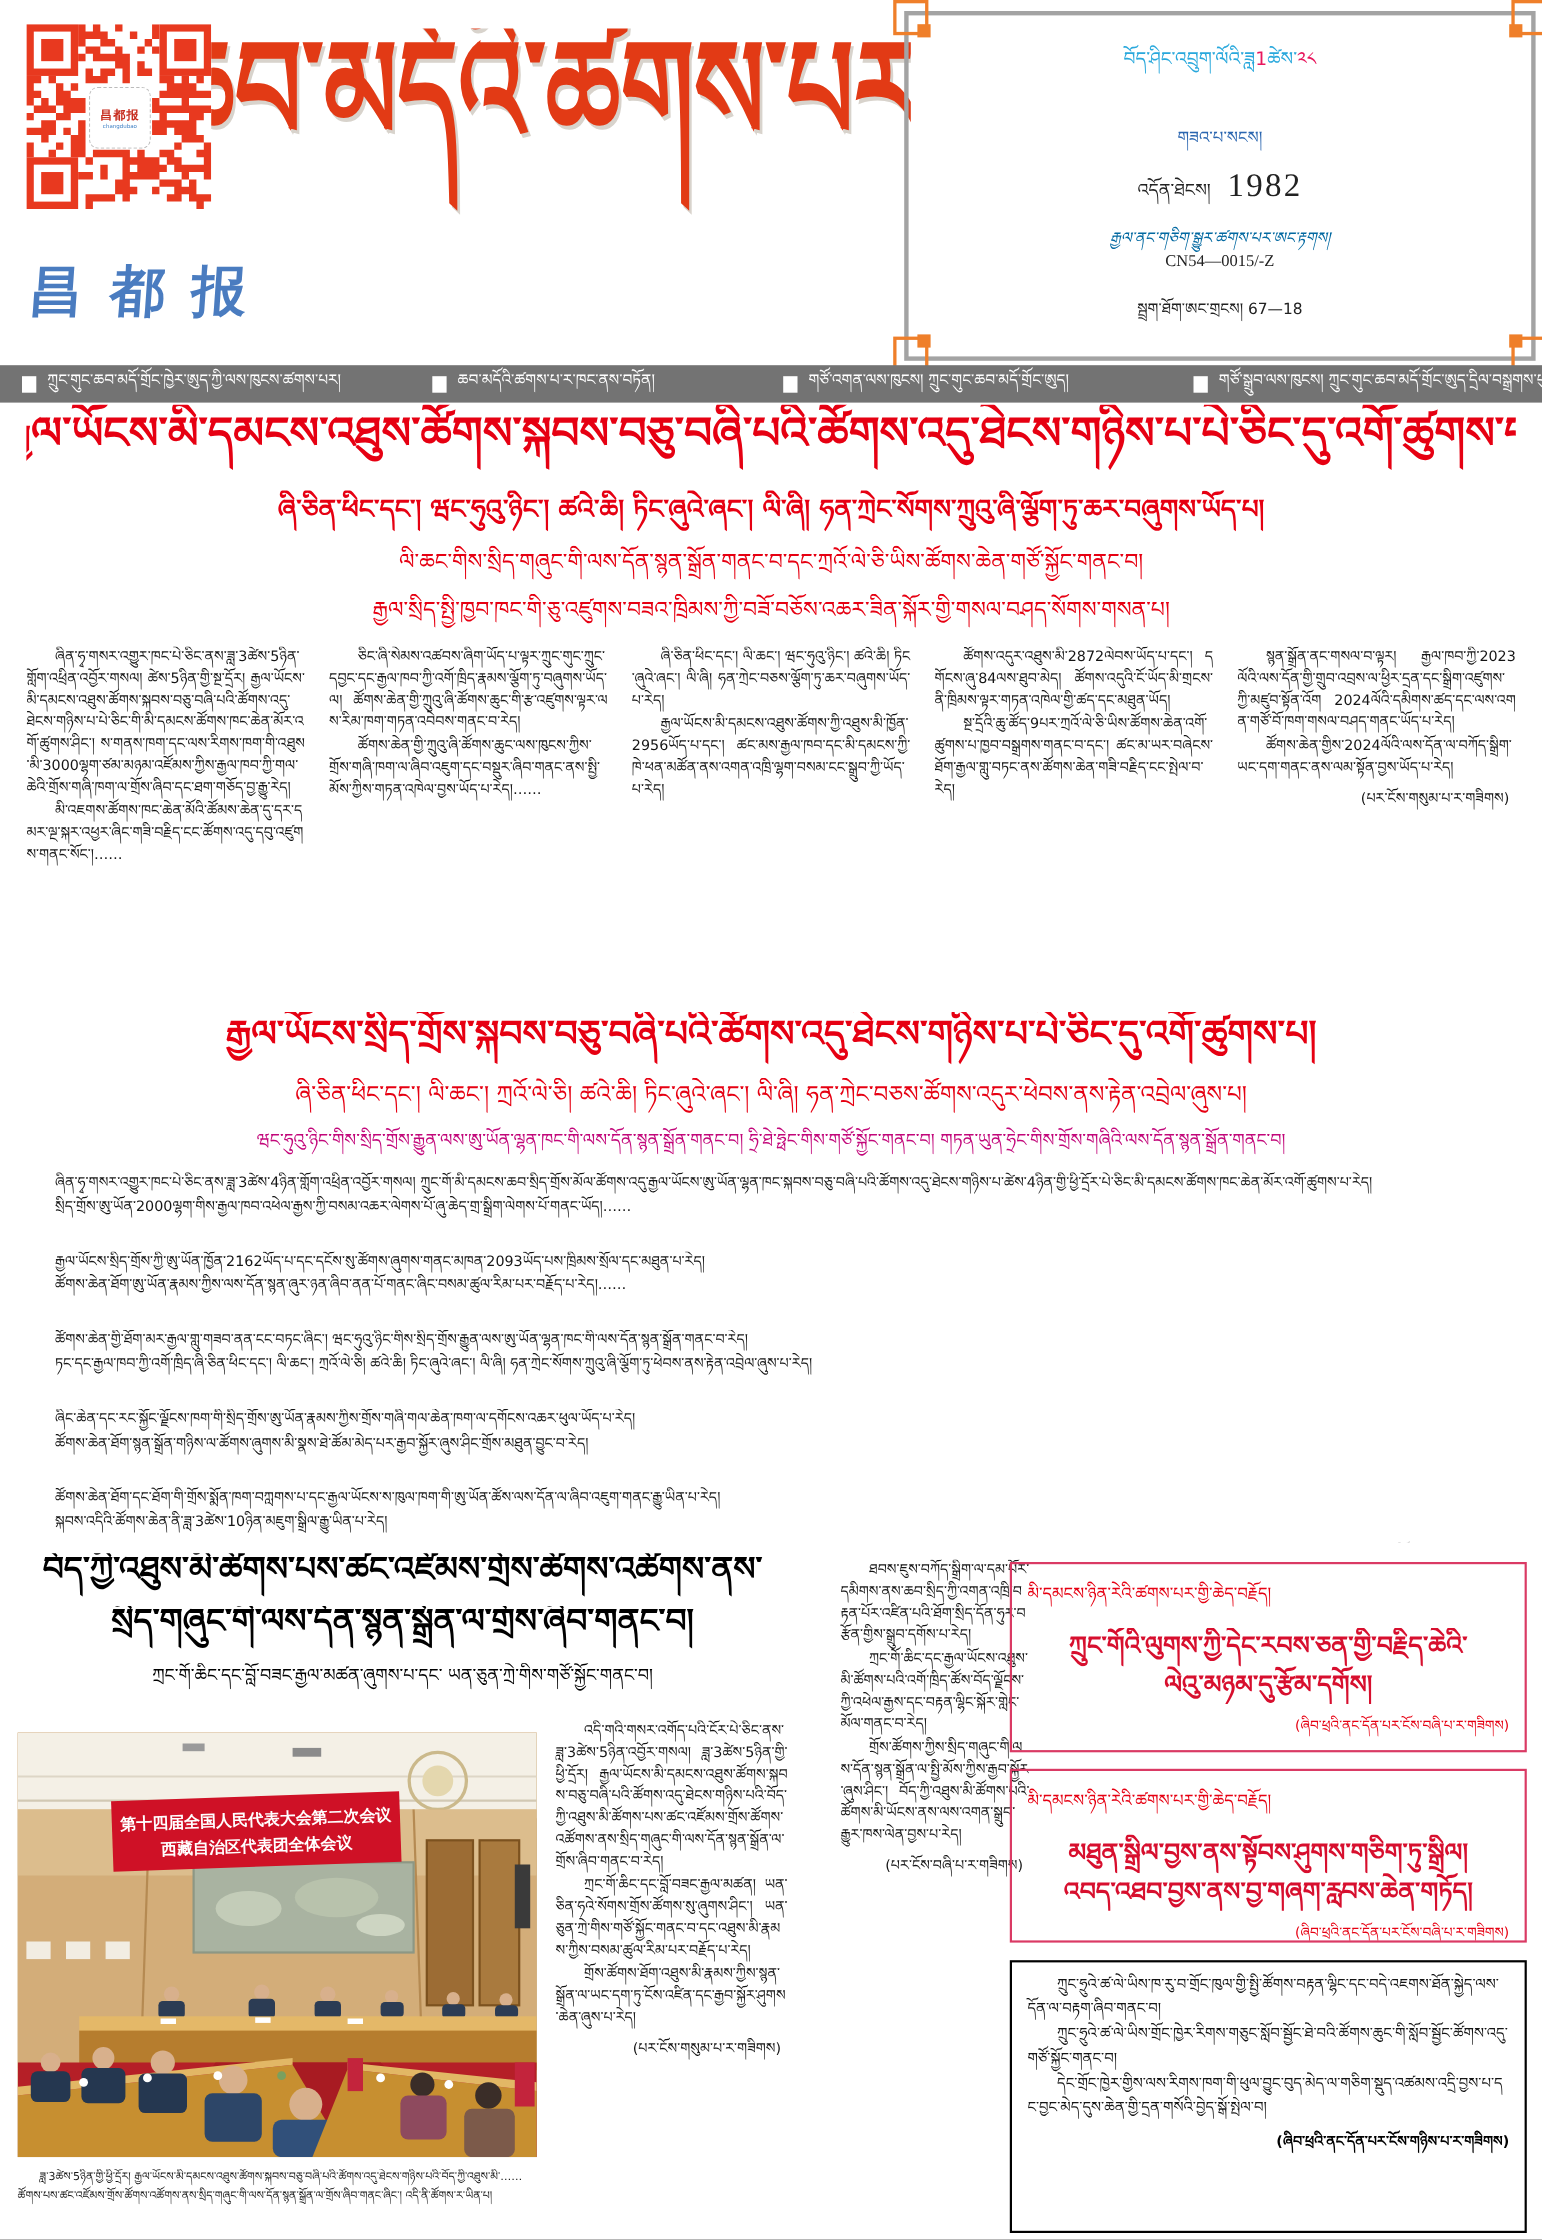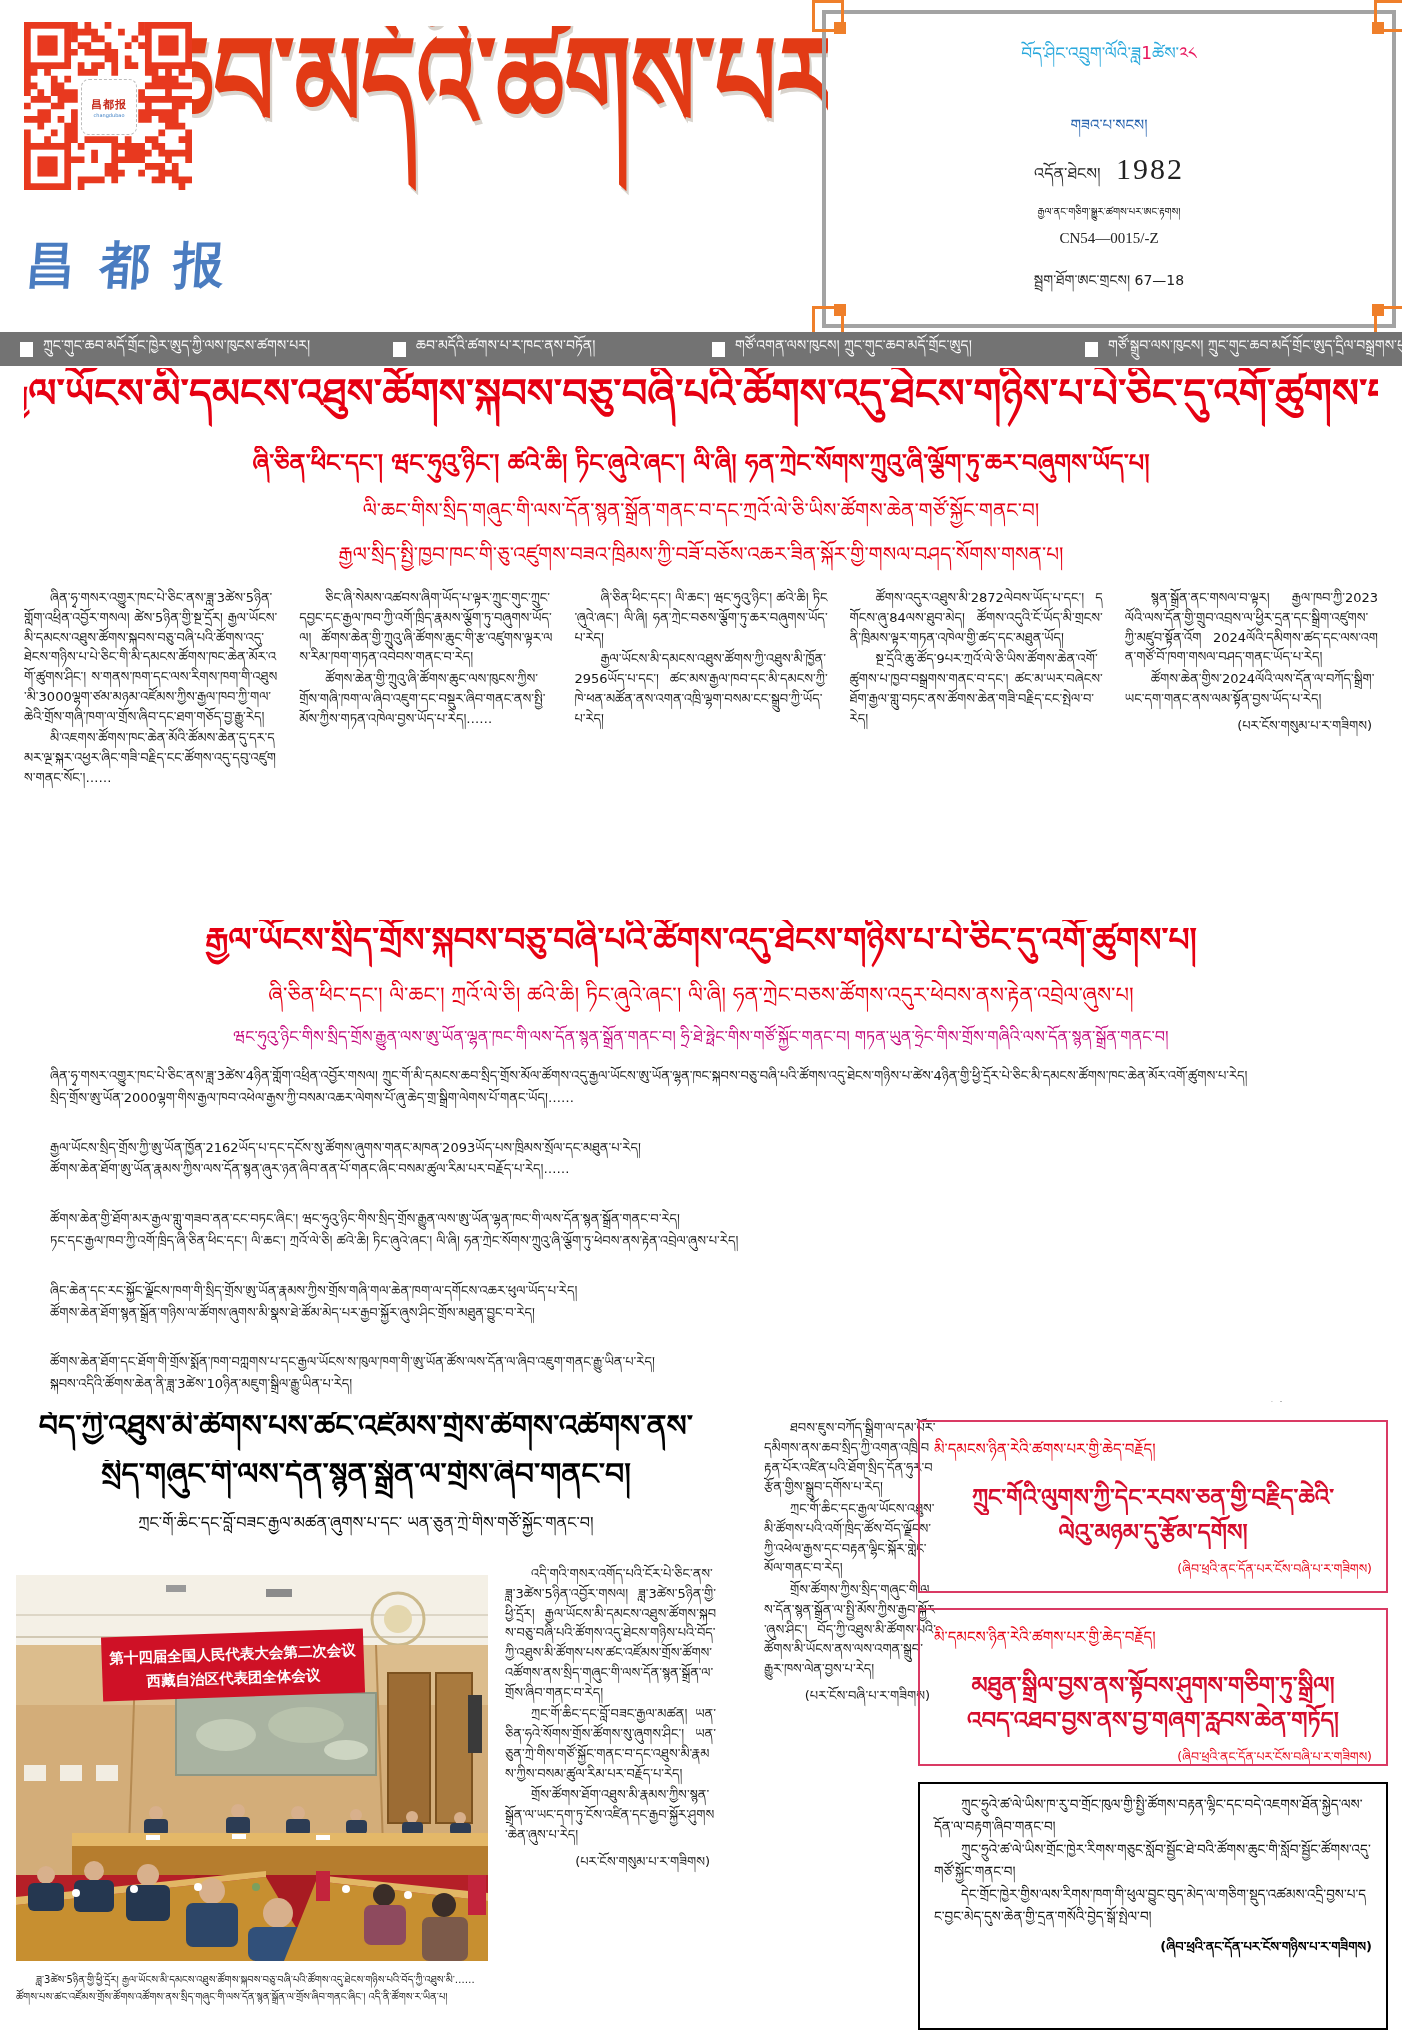--- a/index.html
+++ b/index.html
@@ -27,21 +27,21 @@
   .c-tr{right:-14px;top:-14px;} .c-tr .a{right:0;top:0;} .c-tr .b{right:22px;top:22px;}
   .c-bl{left:-14px;bottom:-14px;} .c-bl .a{left:0;bottom:0;} .c-bl .b{left:22px;bottom:22px;}
   .c-br{right:-14px;bottom:-14px;} .c-br .a{right:0;bottom:0;} .c-br .b{right:22px;bottom:22px;}
   .infobox .line{position:absolute;left:0;width:100%;text-align:center;white-space:nowrap;overflow:hidden;}
   .cyan{color:#29a8dc;} .rednum{color:#e8175d;} .dblue{color:#2b66b0;}
   .ib1{top:20px;font-size:17px;}
   .ib2{top:56px;font-size:17px;}
   .ib3{top:94px;font-size:15px;}
   .ib4{top:138px;font-size:16px;color:#222;}
   .ib4 .issue{font-size:30px;font-family:"Liberation Serif",serif;letter-spacing:2px;}
-  .ib5{top:186px;font-size:10px;color:#000000;}
+  .ib5{top:186px;font-size:14px;color:#0369a1;font-style:italic;}
   .ib6{top:216px;font-size:15px;color:#222;font-family:"Liberation Serif",serif;}
   .ib7{top:250px;font-size:14px;color:#222;}
   
   .bluebar{left:0;top:332px;width:1402px;height:34px;background:#737373;}
   .bb-item{position:absolute;top:0;height:34px;display:flex;align-items:center;color:#fff;font-size:14px;white-space:nowrap;}
   .bb-item .sq{width:13px;height:15px;background:#fff;margin-right:10px;display:inline-block;}
   
   .fit{display:flex;justify-content:center;overflow:hidden;text-align:center;}
   .fit span{white-space:nowrap;}
   .s1-head{left:24px;top:368px;width:1354px;height:72px;align-items:center;}

